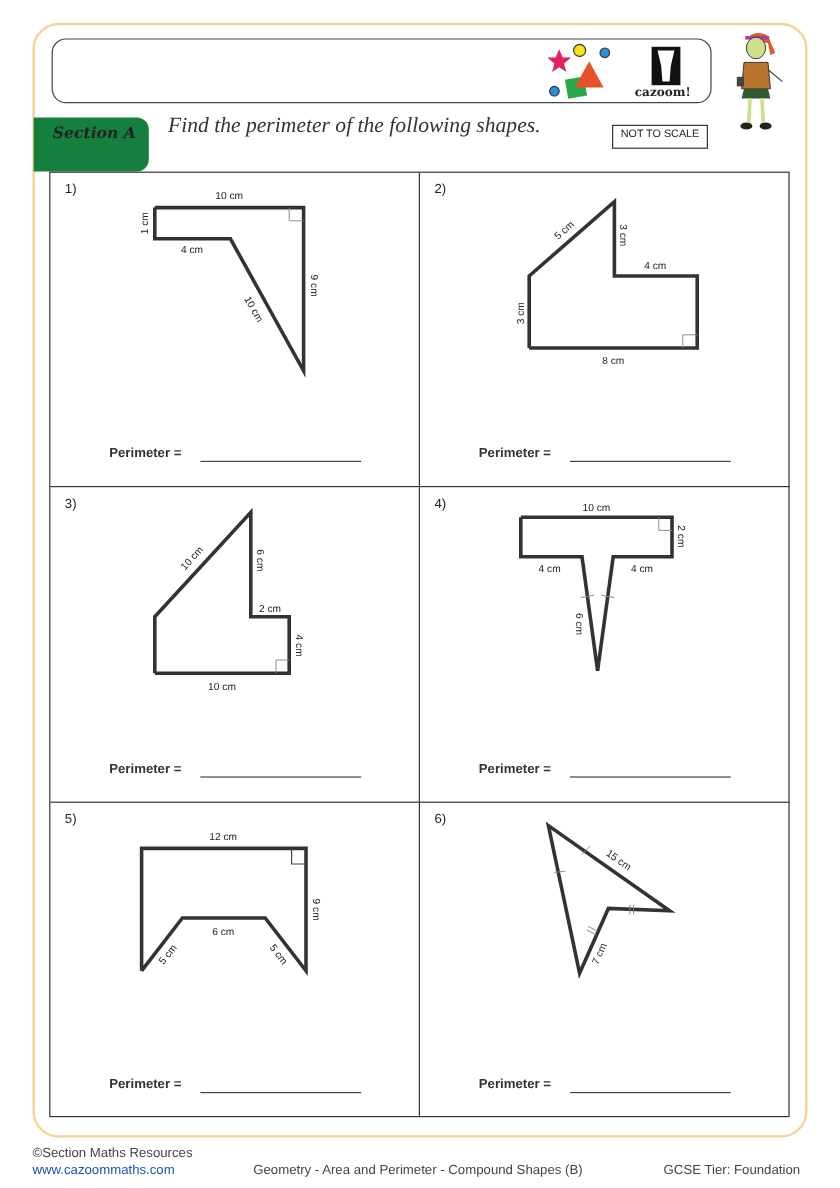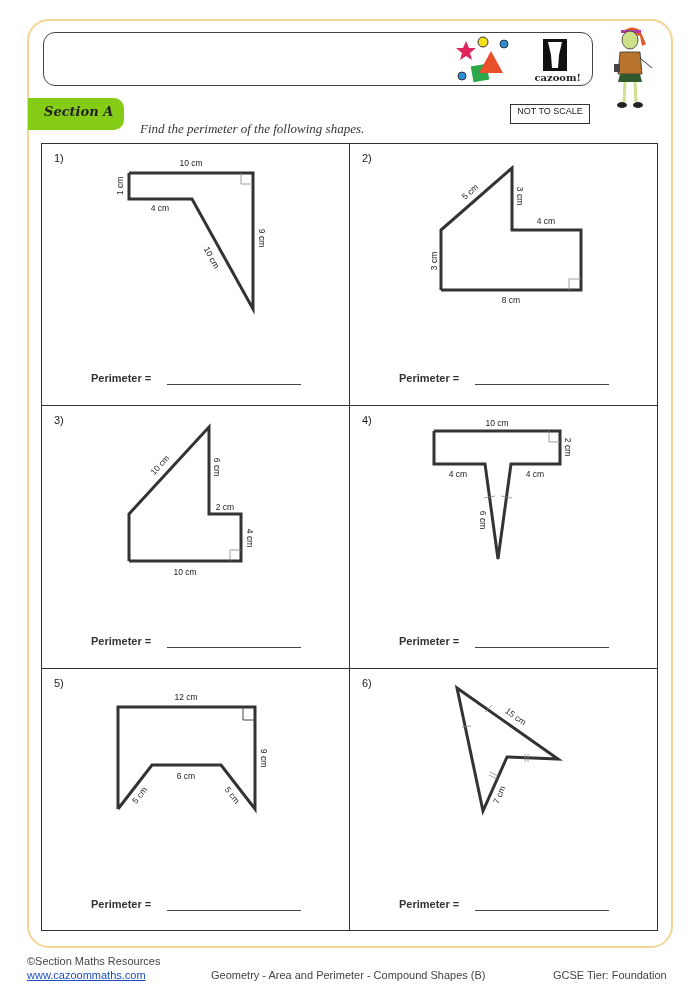--- a/index.html
+++ b/index.html
@@ -2,34 +2,34 @@
 <html><head>
 <meta charset="utf-8">
 <style>
   * { box-sizing: border-box; margin: 0; padding: 0; }
   body { width: 700px; height: 990px; background: #ffffff; position: relative; font-family: "Liberation Sans", sans-serif; overflow: hidden; }
   .frame { position: absolute; left: 27px; top: 19px; width: 646px; height: 929px; border: 2px solid #f3d495; border-radius: 22px; }
   .title-box { position: absolute; left: 43px; top: 32px; width: 550px; height: 54px; border: 1.5px solid #444; border-radius: 12px; background: #fff; }
   .title { position: absolute; left: 18px; top: 11px; font-size: 24px; font-weight: bold; color: #2b2b2b; }
   .logo-shapes { position: absolute; left: 410px; top: 2px; width: 70px; height: 50px; }
   .logo-cazoom { position: absolute; left: 485px; top: 4px; width: 52px; height: 46px; }
-  .cazoom-text { position: absolute; left: 0; bottom: 0; width: 52px; text-align: right; font-family: "DejaVu Serif", serif; font-weight: bold; font-size: 10px; color: #222; }
+  .cazoom-text { position: absolute; left: 0; bottom: 0; width: 52px; text-align: left; font-family: "DejaVu Serif", serif; font-weight: bold; font-size: 10px; color: #222; }
   .character { position: absolute; left: 606px; top: 24px; width: 50px; height: 90px; }
-  .section-tab { position: absolute; left: 28px; top: 98px; width: 96px; height: 32px; background: #84cc16; border-radius: 0 10px 10px 0; }
+  .section-tab { position: absolute; left: 28px; top: 98px; width: 96px; height: 45px; background: #15803d; border-radius: 0 10px 10px 0; }
   .section-label { position: absolute; left: 16px; top: 6px; font-family: "DejaVu Serif", serif; font-style: italic; font-weight: bold; font-size: 13px; color: #222; }
-  .instructions { position: absolute; left: 140px; top: 97px; font-family: "Liberation Serif", serif; font-style: italic; font-size: 13px; line-height: 15px; color: #333; margin-top: 24px; }
+  .instructions { position: absolute; left: 140px; top: 97px; font-family: "Liberation Serif", serif; font-style: italic; font-size: 18px; line-height: 15px; color: #333; }
   .nts { position: absolute; left: 510px; top: 104px; width: 80px; height: 20px; border: 1.5px solid #333; font-size: 9px; text-align: center; line-height: 13px; color: #222; }
   .grid { position: absolute; left: 41px; top: 143px; width: 617px; height: 788px; border: 1.5px solid #333; }
   .cell { position: absolute; width: 308px; border-color: #333; border-style: solid; border-width: 0; }
   .qnum { position: absolute; left: 12px; top: 8px; font-size: 11px; color: #222; }
   .perim { position: absolute; left: 49px; font-size: 11px; font-weight: bold; color: #333; text-align: center; }
   .perim-line { position: absolute; left: 125px; width: 134px; height: 1px; background: #444; }
   .shape { position: absolute; left: 0; top: 0; }
   .footer { position: absolute; font-size: 11px; color: #444; }
-  .footer a { color: #1a4fbf; text-decoration: underline; }
+  .footer a { color: #1a4fbf; }
 </style>
 </head>
 <body>
 
 <div class="frame"></div>
 
 <div class="title-box">
   <svg class="logo-shapes" viewBox="0 0 70 50">
     <polygon points="12,6 15,13 22,13 16,18 18,25 12,21 6,25 8,18 2,13 9,13" fill="#e0245e"></polygon>
     <circle cx="29" cy="7" r="5" fill="#f6e219" stroke="#333" stroke-width="1"></circle>

